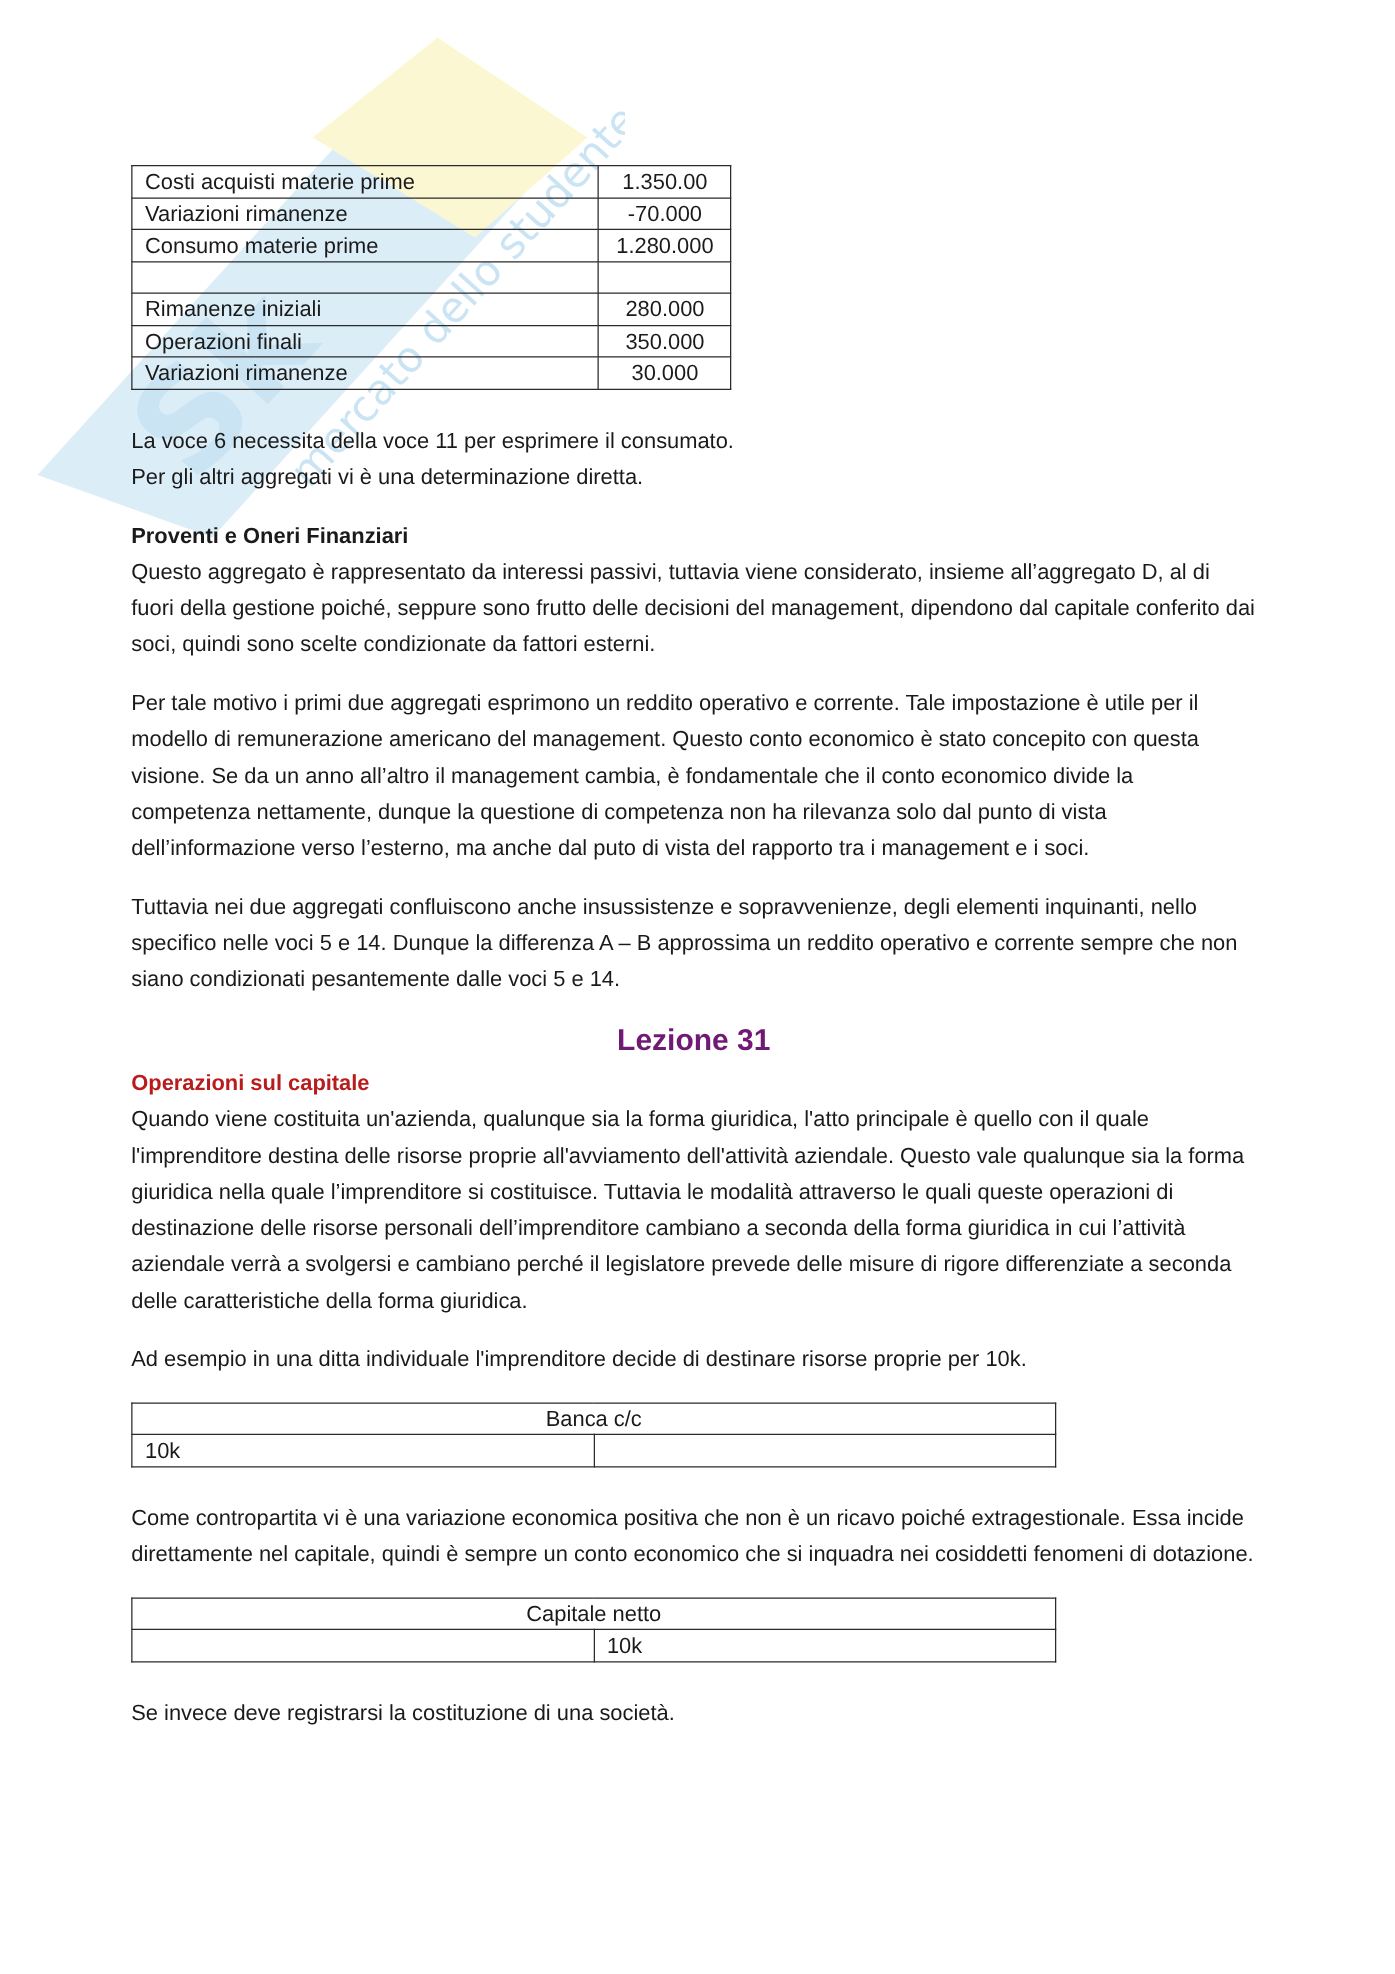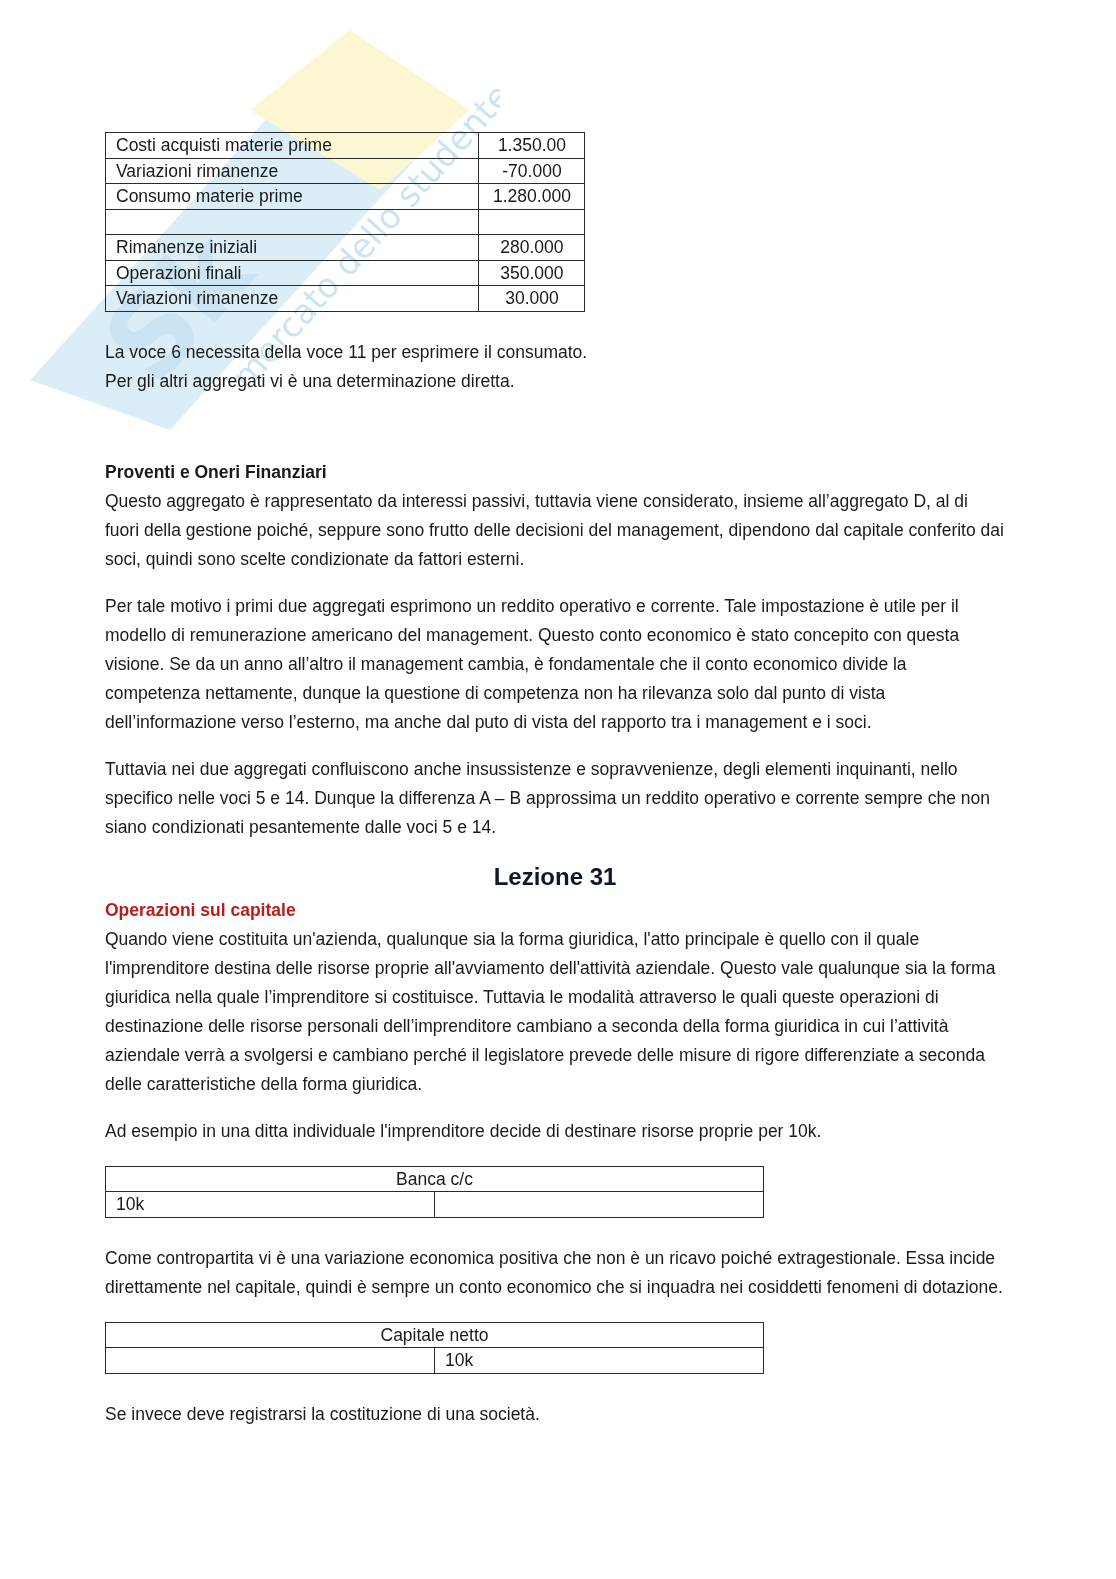--- a/index.html
+++ b/index.html
@@ -19,27 +19,27 @@
     table.grid { border-collapse: collapse; }
     table.grid td {
       border: 1.3px solid #2a2a2a; padding: 0 10px; height: 24.5px; line-height: 24px;
       font-size: 17.5px;
     }
     .t1 { width: 480px; }
     .t1 td.label { width: 348px; }
     .t1 td.value { text-align: center; width: 85px; padding-right: 9px; }
     p { margin: 0; }
     .gap-m { height: 18px; }
-    .subhead { font-weight: bold; margin-top: 44px; }
+    .subhead { font-weight: bold; }
     .lesson-title {
-      text-align: center; color: #0f172a; font-weight: bold; font-size: 24px;
+      text-align: center; color: #701a75; font-weight: bold; font-size: 24px;
       line-height: 34px; margin-top: 18px; margin-bottom: 2px;
     }
     .red-head { color: #b91c1c; font-weight: bold; }
-    .acct { width: 659px; }
+    .acct { width: 740px; }
     .acct td { width: 50%; }
     .acct td.head { text-align: center; }
   </style>
 </head>
 <body>
 
 <svg class="watermark" viewBox="0 0 480 420" xmlns="http://www.w3.org/2000/svg">
   <g opacity="0.55">
     <polygon points="10,360 300,40 440,90 150,410" fill="#bfe0f2"></polygon>
     <polygon points="230,90 330,10 450,90 360,170" fill="#fbf2b0"></polygon>

